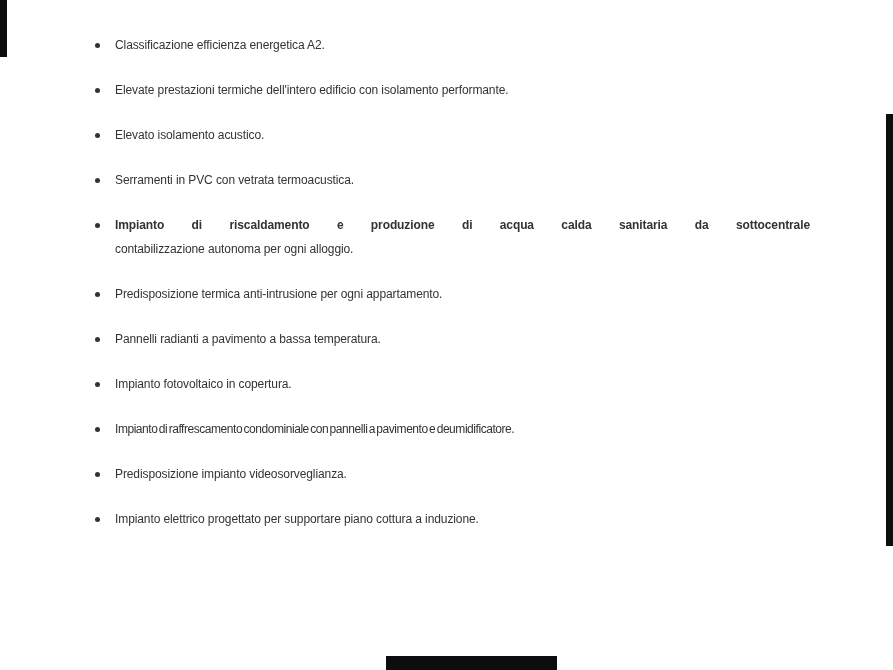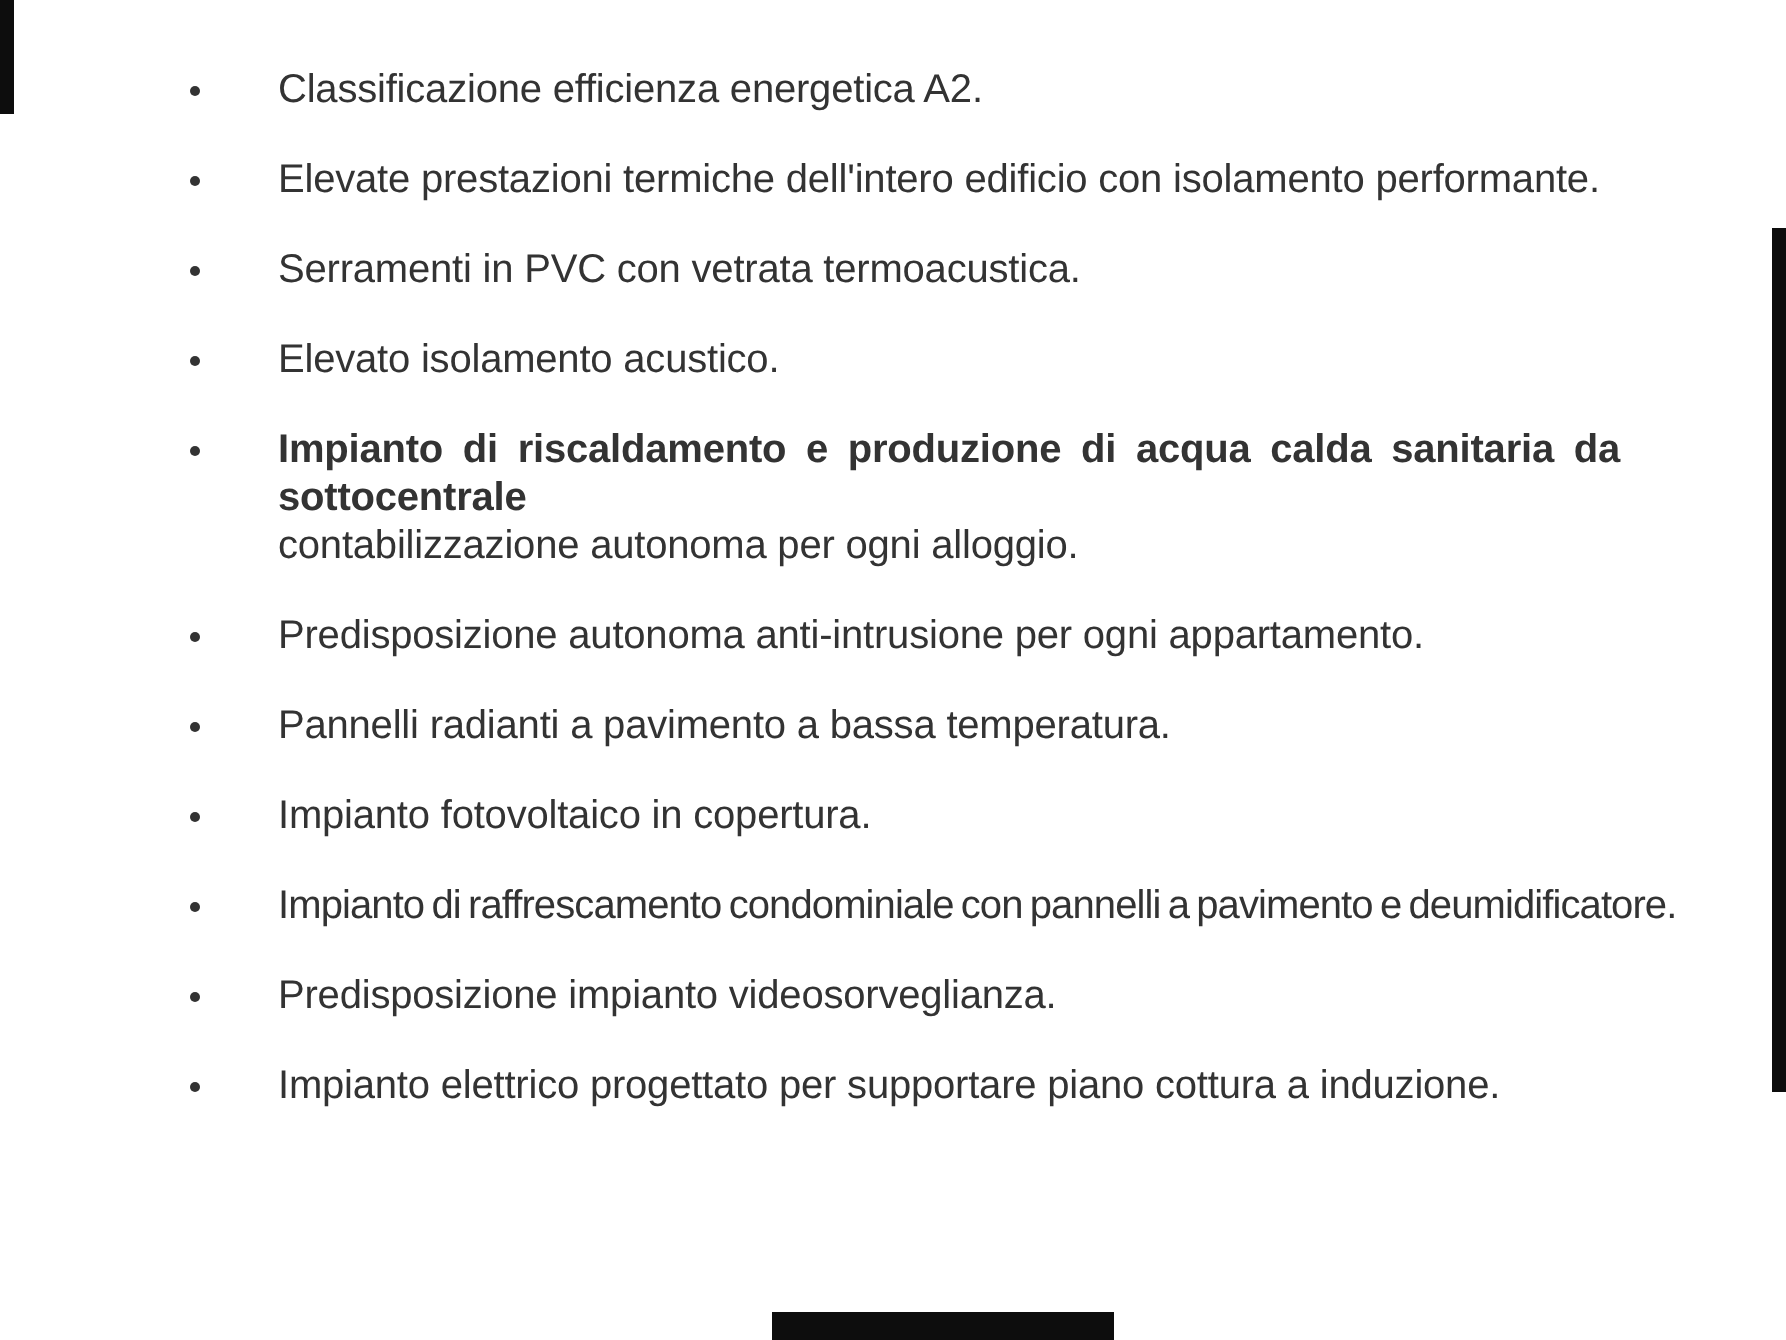--- a/index.html
+++ b/index.html
@@ -31,25 +31,24 @@
   .bullet {
     flex: 0 0 auto;
     width: 5px;
     height: 5px;
     border-radius: 50%;
     background: var(--text-color, #333);
     margin: 9.5px 15px 0 0;
   }
   .item-text {
     width: 695px;
-    font-size: 20px;
+    font-size: 12px;
     line-height: 24px;
     letter-spacing: -0.1px;
     color: var(--text-color, #333);
-    margin-left: 24px;
   }
   .line { min-height: 24px; }
   
   .line.j {
     text-align: justify;
     text-align-last: justify;
     font-weight: bold;
   }
   
   .item.tight .line {
@@ -85,44 +84,44 @@
   <li class="item">
     <span class="bullet"></span>
     <div class="item-text">
       <div class="line">Elevate prestazioni termiche dell'intero edificio con isolamento performante.</div>
     </div>
   </li>
 
   <li class="item">
     <span class="bullet"></span>
     <div class="item-text">
-      <div class="line">Serramenti in PVC con vetrata termoacustica.</div>
+      <div class="line">Elevato isolamento acustico.</div>
     </div>
   </li>
 
   <li class="item">
     <span class="bullet"></span>
     <div class="item-text">
-      <div class="line">Elevato isolamento acustico.</div>
+      <div class="line">Serramenti in PVC con vetrata termoacustica.</div>
     </div>
   </li>
 
   <li class="item">
     <span class="bullet"></span>
     <div class="item-text">
       <div class="line j">Impianto di riscaldamento e produzione di acqua calda sanitaria da sottocentrale</div>
       <div class="line">contabilizzazione autonoma per ogni alloggio.</div>
     </div>
   </li>
 
 
   <li class="item">
     <span class="bullet"></span>
     <div class="item-text">
-      <div class="line">Predisposizione autonoma anti-intrusione per ogni appartamento.</div>
+      <div class="line">Predisposizione termica anti-intrusione per ogni appartamento.</div>
     </div>
   </li>
 
   <li class="item">
     <span class="bullet"></span>
     <div class="item-text">
       <div class="line">Pannelli radianti a pavimento a bassa temperatura.</div>
     </div>
   </li>
 

